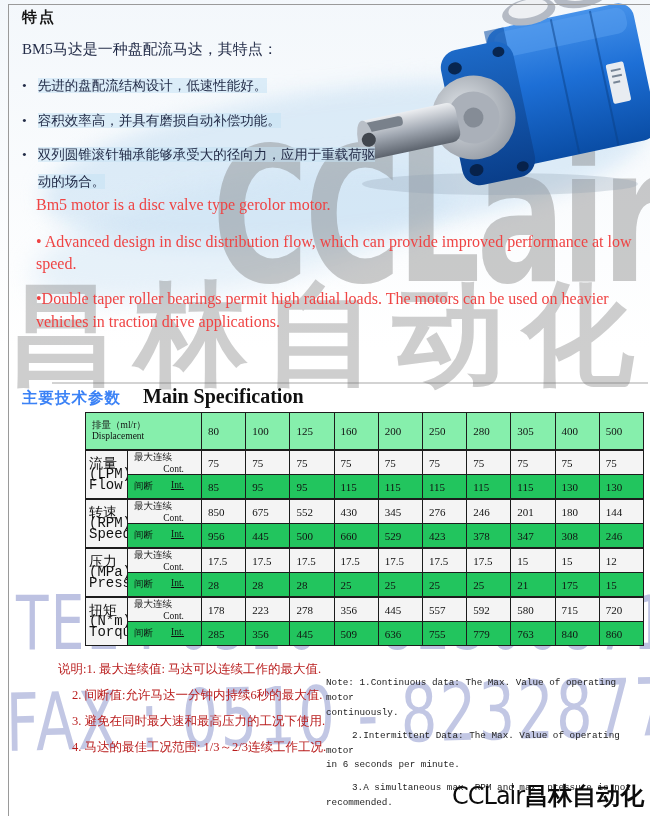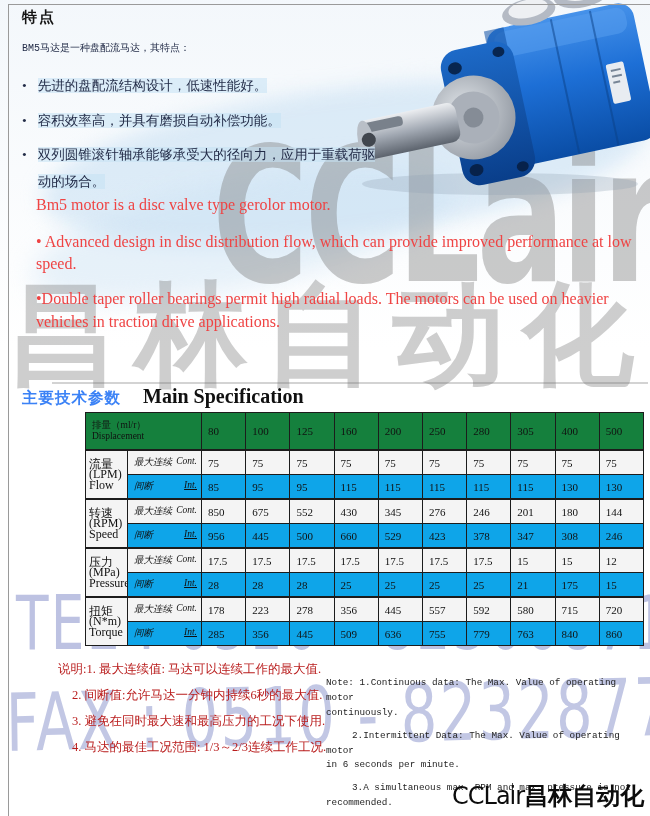--- a/index.html
+++ b/index.html
@@ -24,44 +24,44 @@
          color:rgba(118,118,118,.36);letter-spacing:17px;}
   .wm-tel{left:16px;top:586px;font-size:74px;line-height:1;font-weight:500;
           color:rgba(134,143,202,.55);transform:scaleX(.72);transform-origin:0 50%;letter-spacing:3px;}
   .wm-fax{left:6px;top:684px;font-size:80px;line-height:1;font-weight:500;
           color:rgba(134,143,202,.50);transform:scaleX(.72) rotate(-1deg);transform-origin:0 50%;letter-spacing:3px;}
   
   .motor{position:absolute;left:348px;top:0;width:302px;height:196px;z-index:2;}
   
   .features{position:absolute;left:22px;top:8px;width:356px;z-index:2;color:#232c48;}
   .f-head{font-size:15px;font-weight:bold;color:#141414;margin:0 0 12px 0;letter-spacing:2px;}
-  .f-intro{font-size:10px;margin:9px 0 14px 0;line-height:20px;font-family:Liberation Mono, monospace;}
+  .f-intro{font-size:15px;margin:9px 0 14px 0;line-height:20px;}
   .f-bullet{display:flex;gap:11px;margin:0 0 8px 0;font-size:13.5px;line-height:26.5px;}
   .f-bullet .mk{flex:0 0 auto;color:#232c48;}
   .f-bullet .tx span{background:rgba(197,225,244,.55);box-decoration-break:clone;-webkit-box-decoration-break:clone;}
   
   .english{position:absolute;left:36px;top:194px;width:612px;z-index:2;color:#ef4444;
            font-size:16px;line-height:1.42;}
   .english p{margin:0 0 12px 0;}
   .english p.gap{margin-bottom:14px;}
   
   .spec-head{position:absolute;left:22px;top:385px;z-index:2;display:flex;gap:22px;align-items:baseline;}
   .sh-cn{font-size:15.5px;font-weight:bold;color:#3b82f6;letter-spacing:1px;}
   .sh-en{font-size:20px;font-weight:bold;color:#101010;font-family:"Liberation Serif",serif;}
   
   .spec-table{position:absolute;left:85px;top:412px;width:558px;z-index:2;
               border-collapse:collapse;table-layout:fixed;font-family:"Liberation Serif",serif;}
   .spec-table td{border:1px solid #1c1c1c;padding:0 0 0 6px;font-size:11px;color:#111;vertical-align:middle;overflow:hidden;}
-  .spec-table tr.h-row td{height:36px;background:#15803d;}
+  .spec-table tr.h-row td{height:36px;background:#86efac;}
   .spec-table tr.r-cont td{height:23px;background:#f4f4f4;}
-  .spec-table tr.r-int td{height:23px;background:#0ea5e9;}
+  .spec-table tr.r-int td{height:23px;background:#22c55e;}
   .spec-table tr.g-top td{border-top-width:2px;}
   .spec-table td.corner div{font-size:9.5px;line-height:11px;}
-  .spec-table td.rlabel{font-size:12px;line-height:10.5px;padding-left:3px;background:#ececec;}
-  .spec-table td.sub{font-size:9.5px;padding-right:4px;font-style:italic;}
+  .spec-table td.rlabel{font-size:14px;line-height:10.5px;padding-left:3px;background:#ececec;font-family:Liberation Mono, monospace;}
+  .spec-table td.sub{font-size:9.5px;padding-right:17px;}
   .spec-table td.sub .en{float:right;}
   .spec-table td.sub .en.u{text-decoration:underline;}
   .spec-table td.num{font-size:11px;}
   
   .notes-cn{position:absolute;left:30px;top:656px;width:302px;z-index:2;font-size:12.5px;
             line-height:26px;color:#b91c1c;margin-left:28px;}
   .notes-cn .ln2{padding-left:14px;}
   .notes-en{position:absolute;left:326px;top:676px;width:322px;z-index:2;color:#232323;
             font-family:"Liberation Mono",monospace;font-size:9.3px;line-height:1.6;}
   .notes-en p{margin:0 0 8px 0;white-space:pre-line;}

